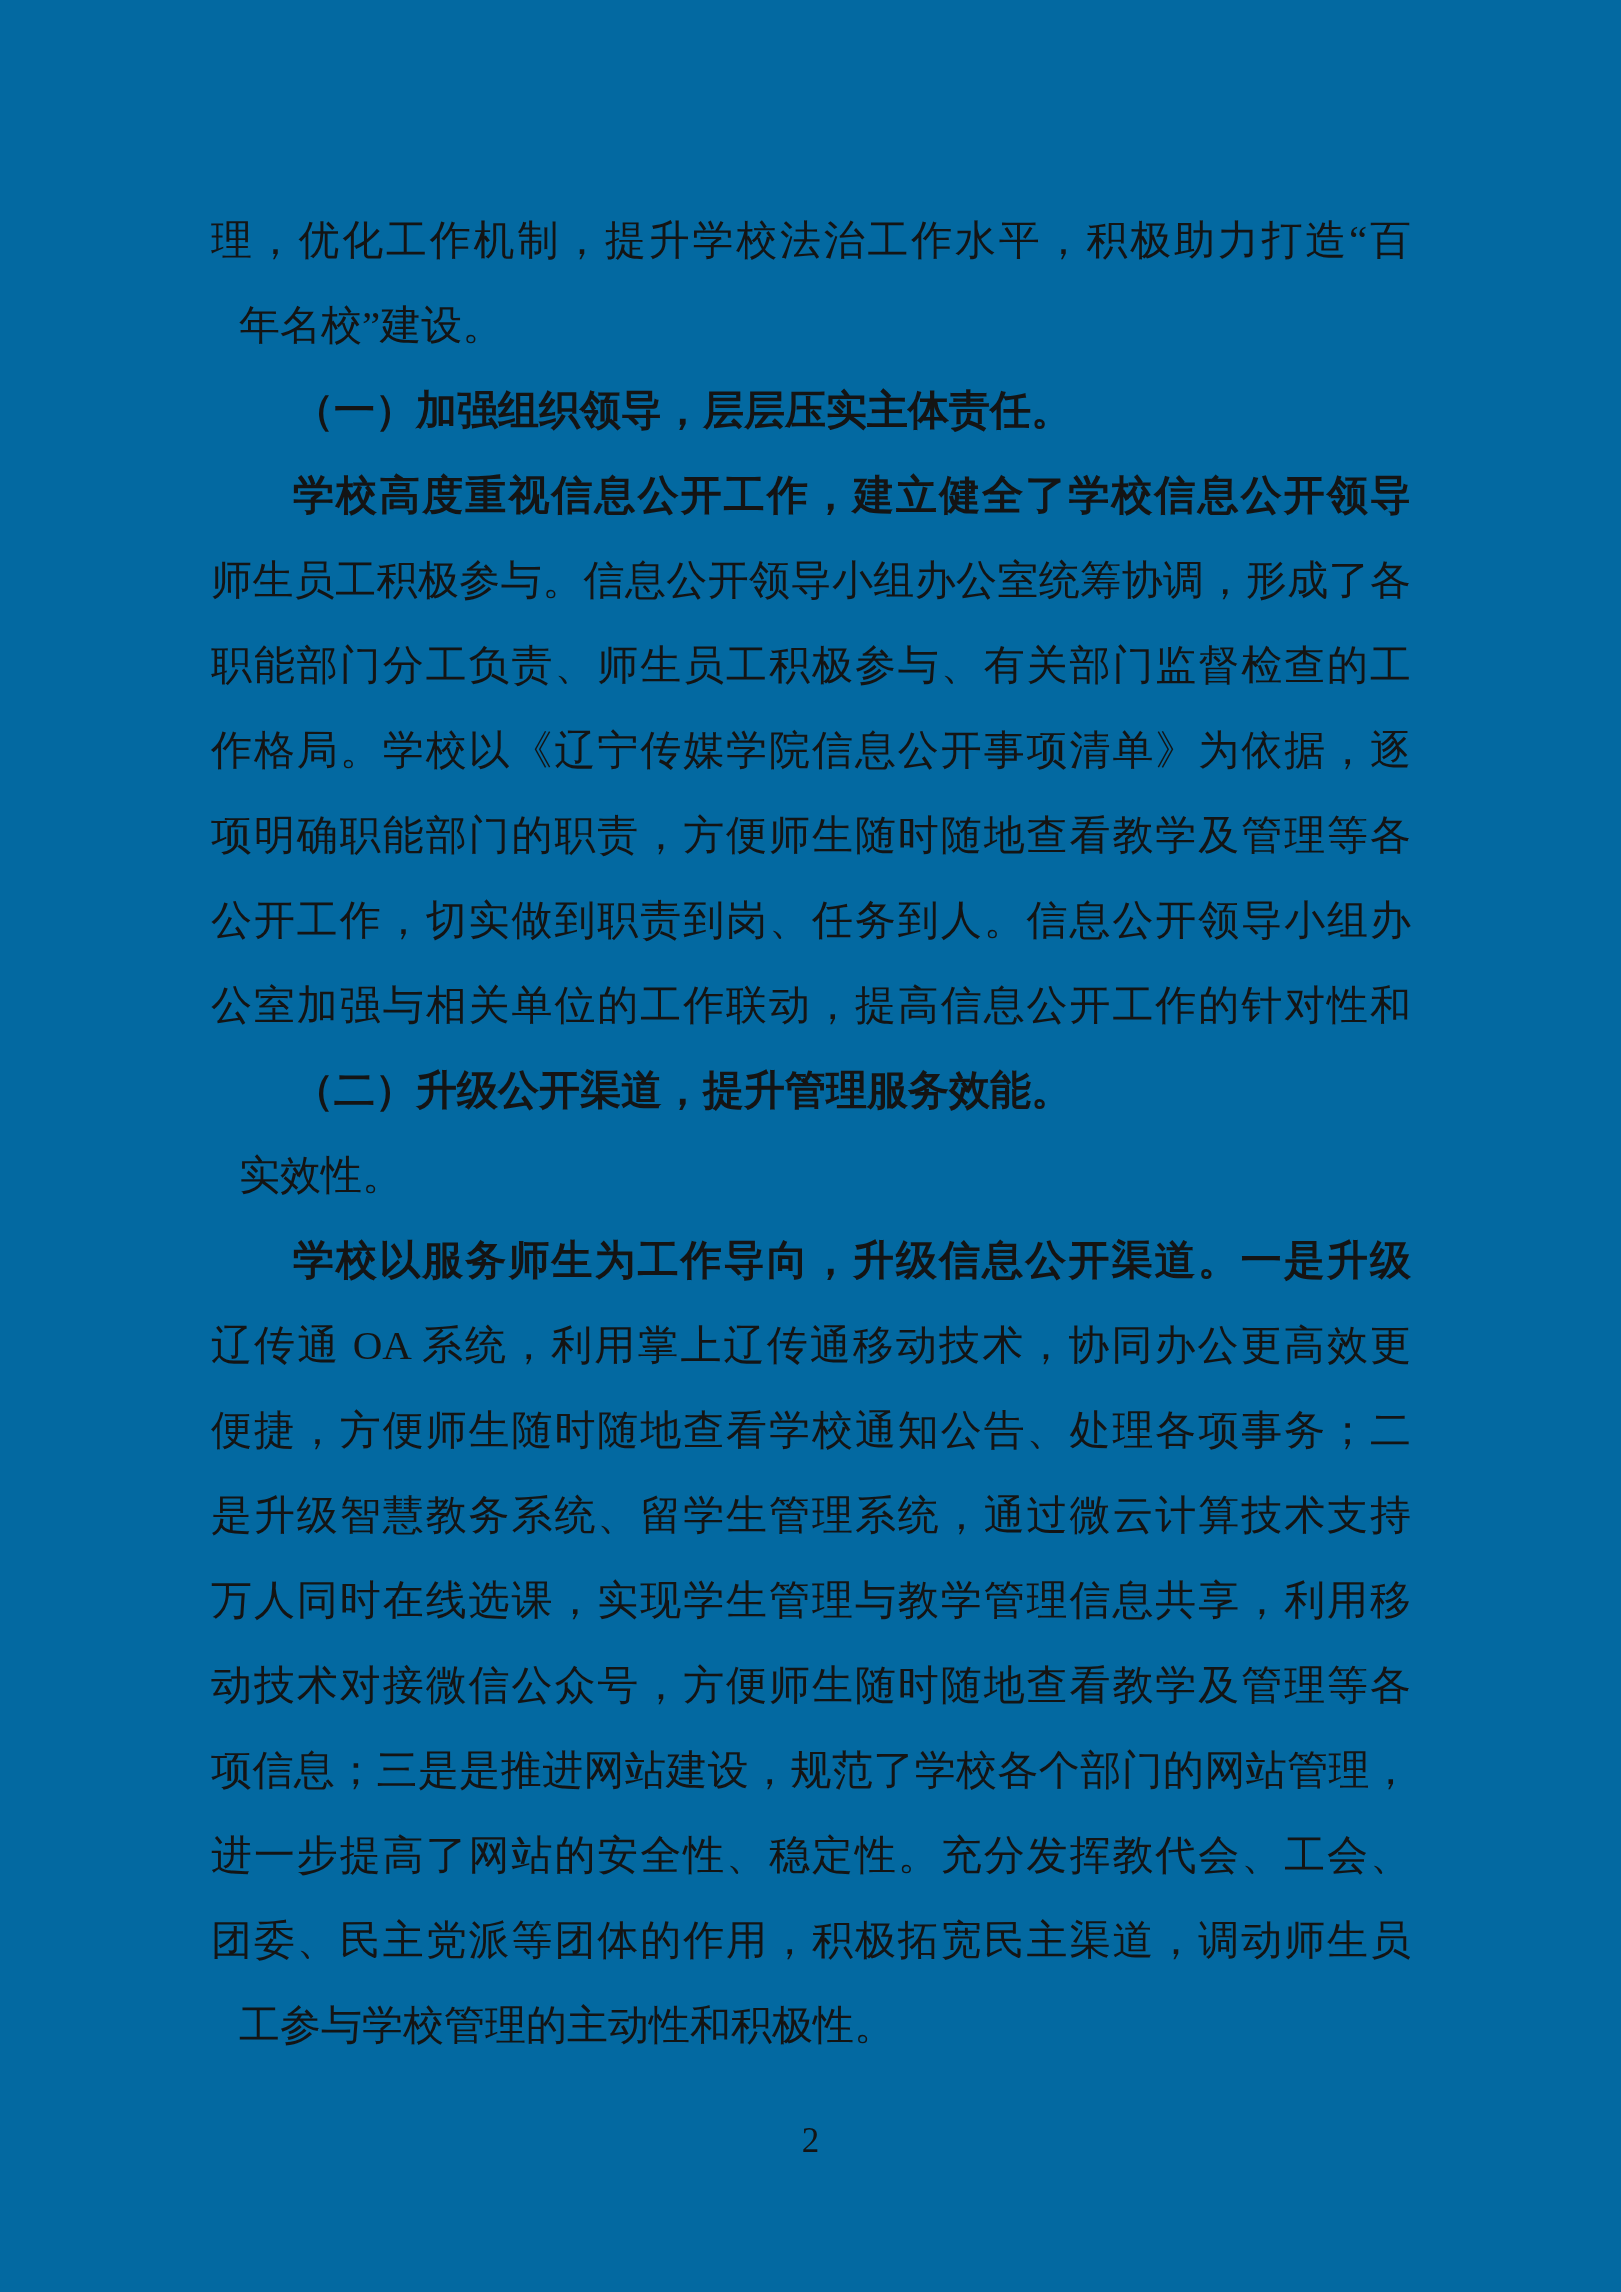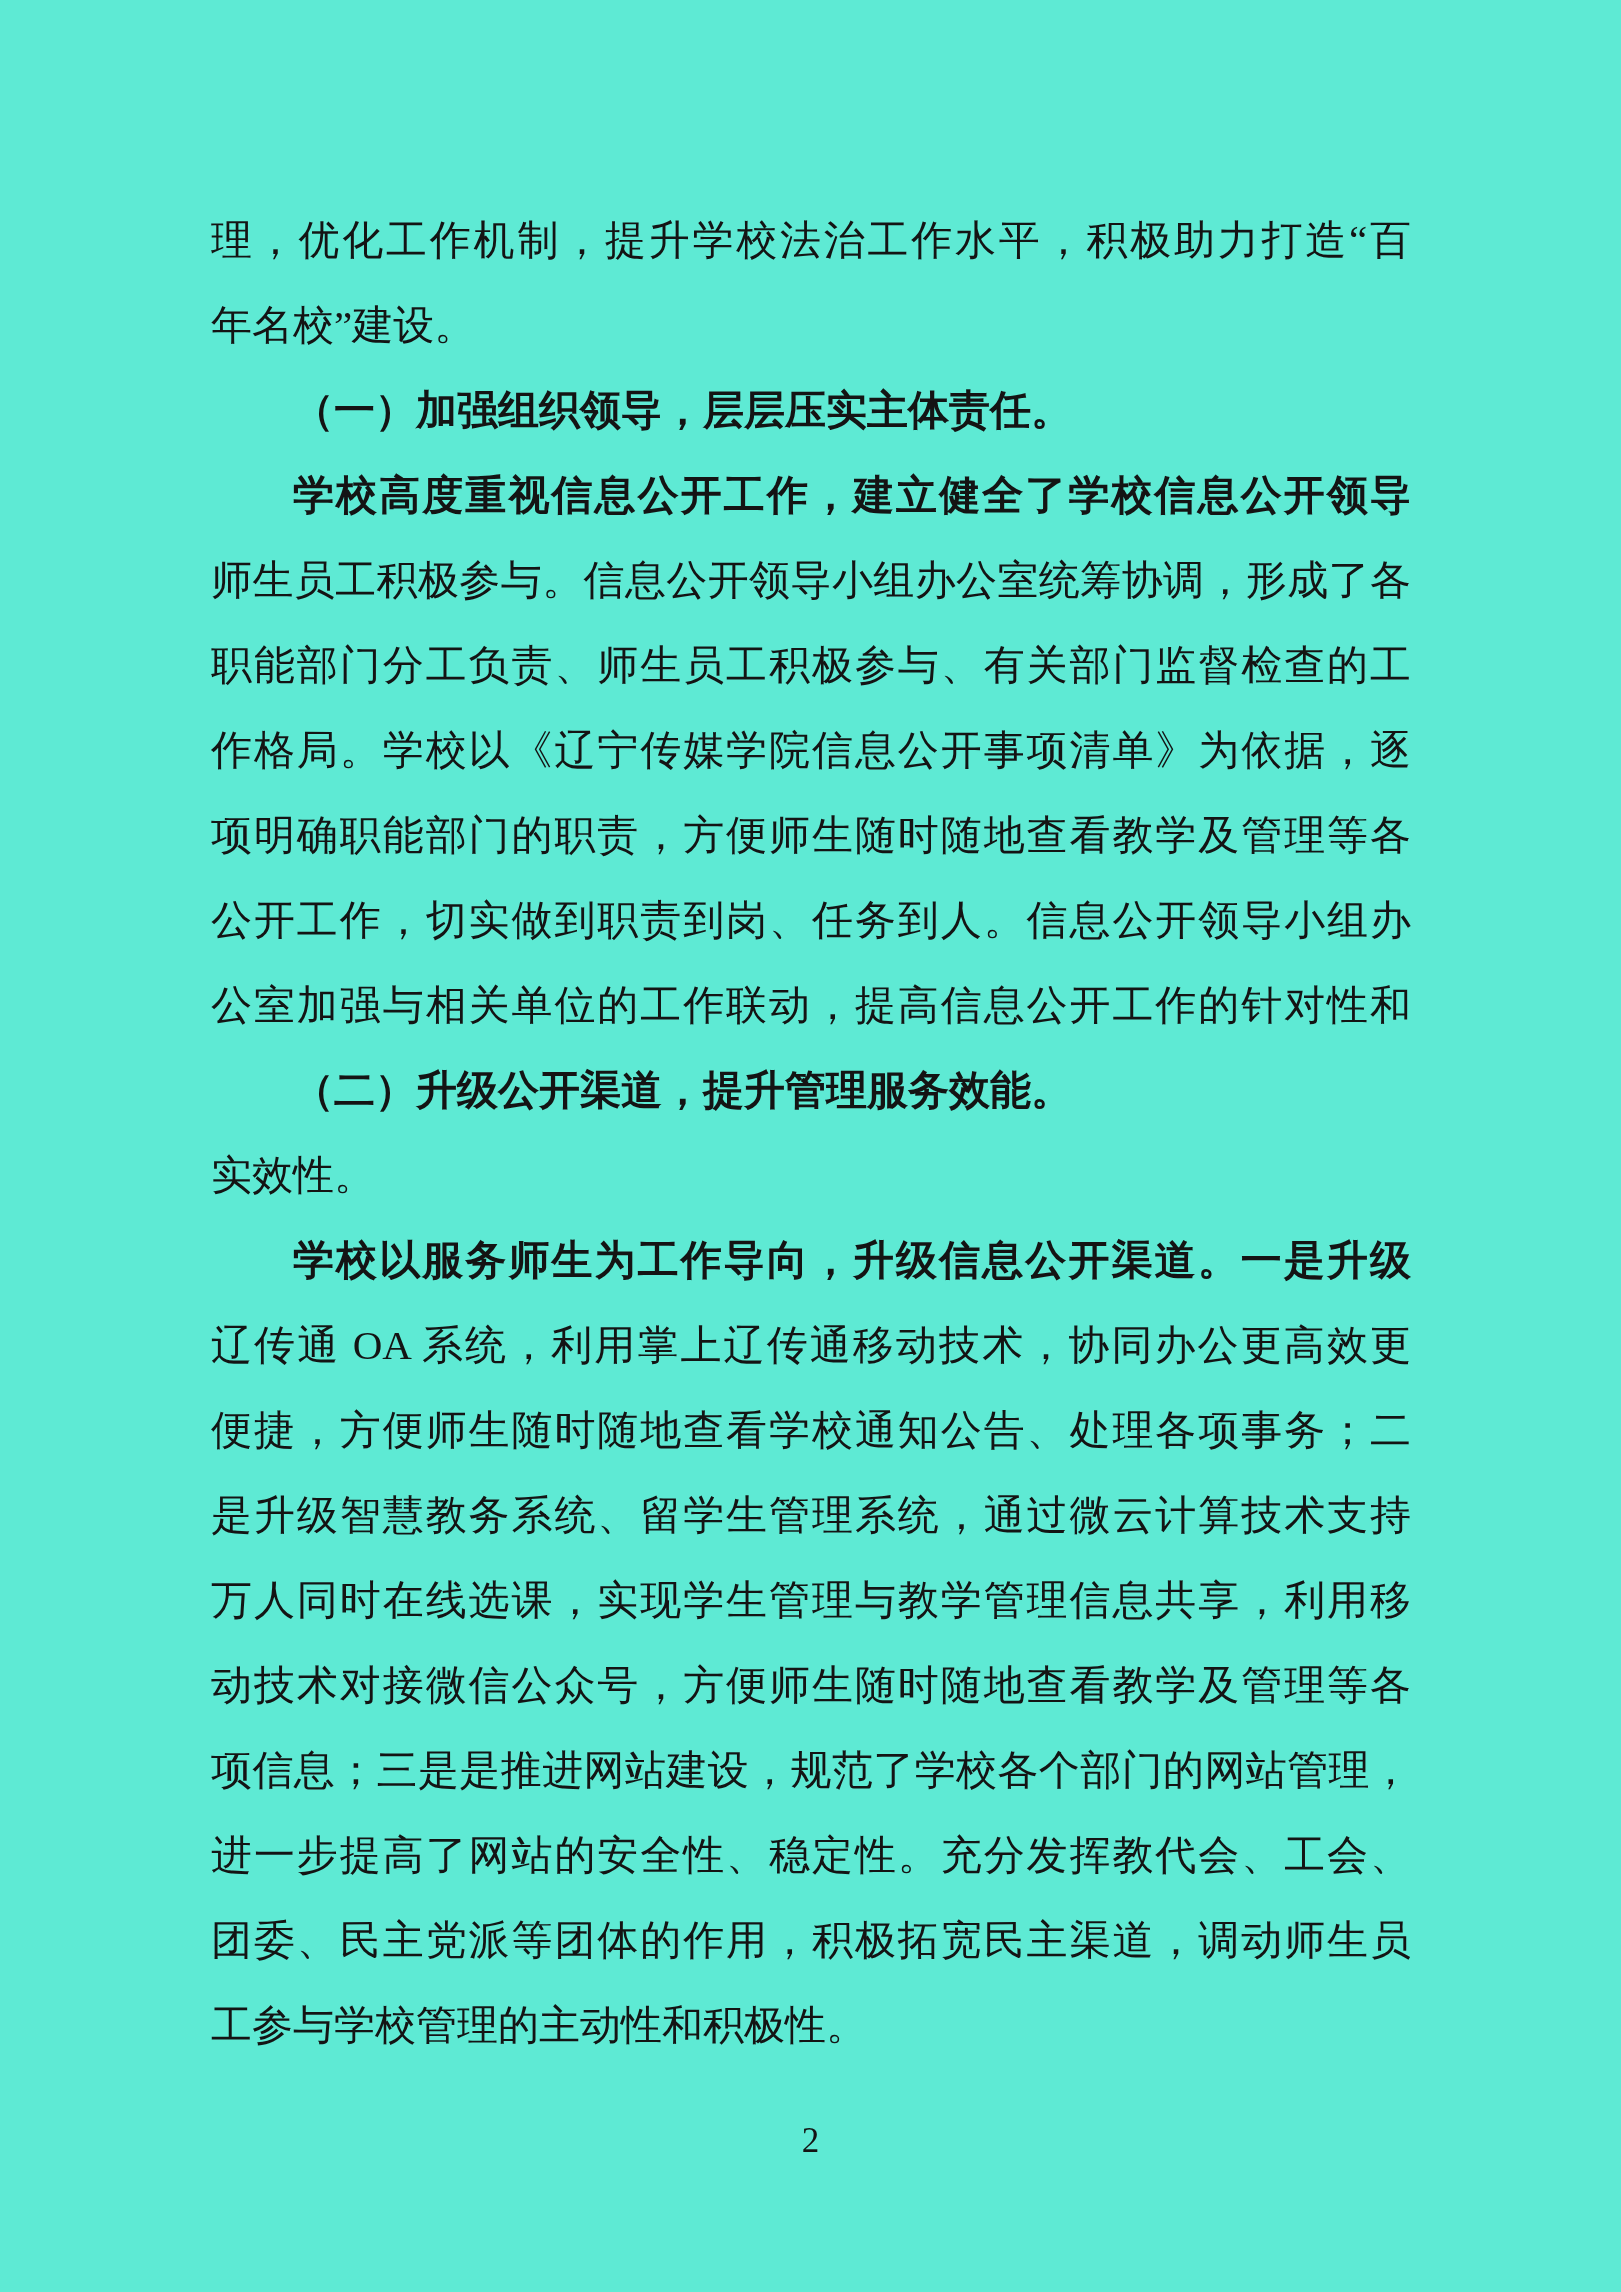--- a/index.html
+++ b/index.html
@@ -5,21 +5,21 @@
   html, body {
     margin: 0;
     padding: 0;
     background: #ffffff;
   }
   .page {
     position: relative;
     width: 1621px;
     height: 2293px;
     box-sizing: border-box;
-    background: #5eead4;
+    background: #0369a1;
     color: #141414;
     font-family: "Liberation Serif", "DejaVu Serif", serif;
     padding: 198px 211px 0 211px;
     overflow: hidden;
   }
   .doc-body {
     width: 1200px;
   }
   .line {
     font-size: 41px;
@@ -31,20 +31,21 @@
   
   .fill {
     text-align: justify;
     text-align-last: justify;
     text-justify: inter-ideograph;
   }
   
   .end {
     text-align: center;
     text-align-last: left;
+    margin-left: 28px;
   }
   
   .indent {
     text-indent: 2em;
     font-weight: bold;
   }
   
   .heading {
     text-align: right;
     text-align-last: left;

